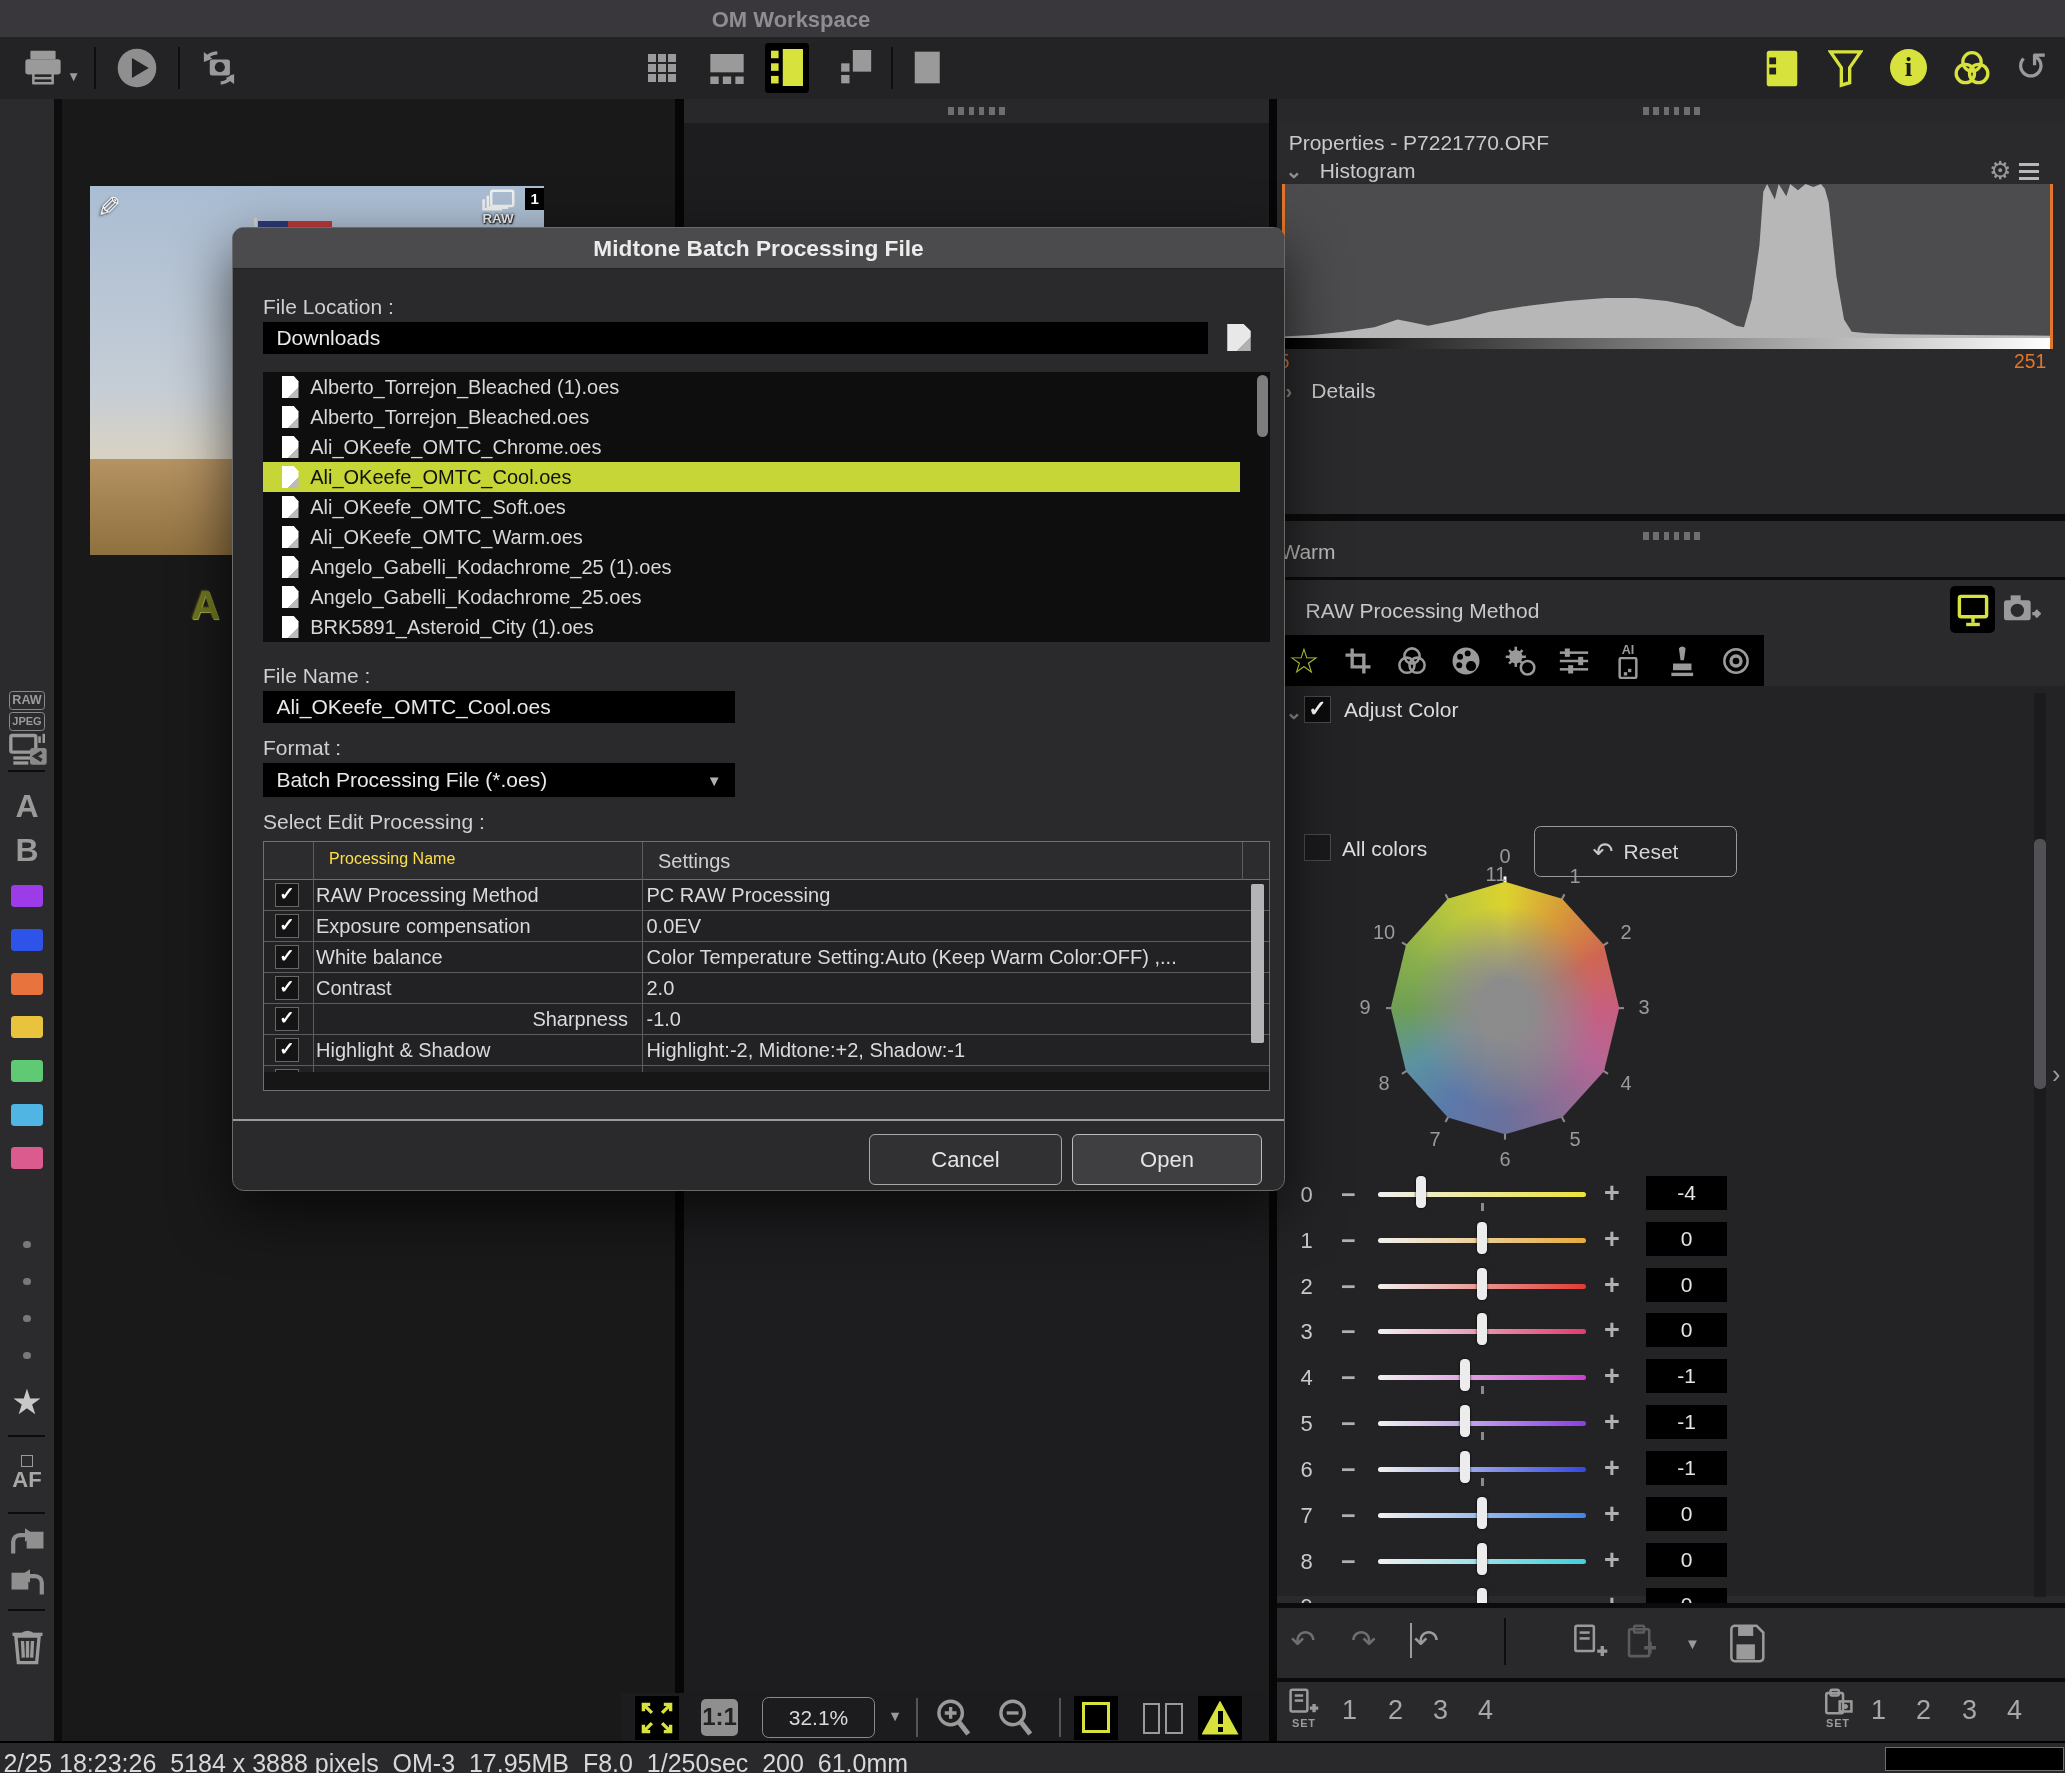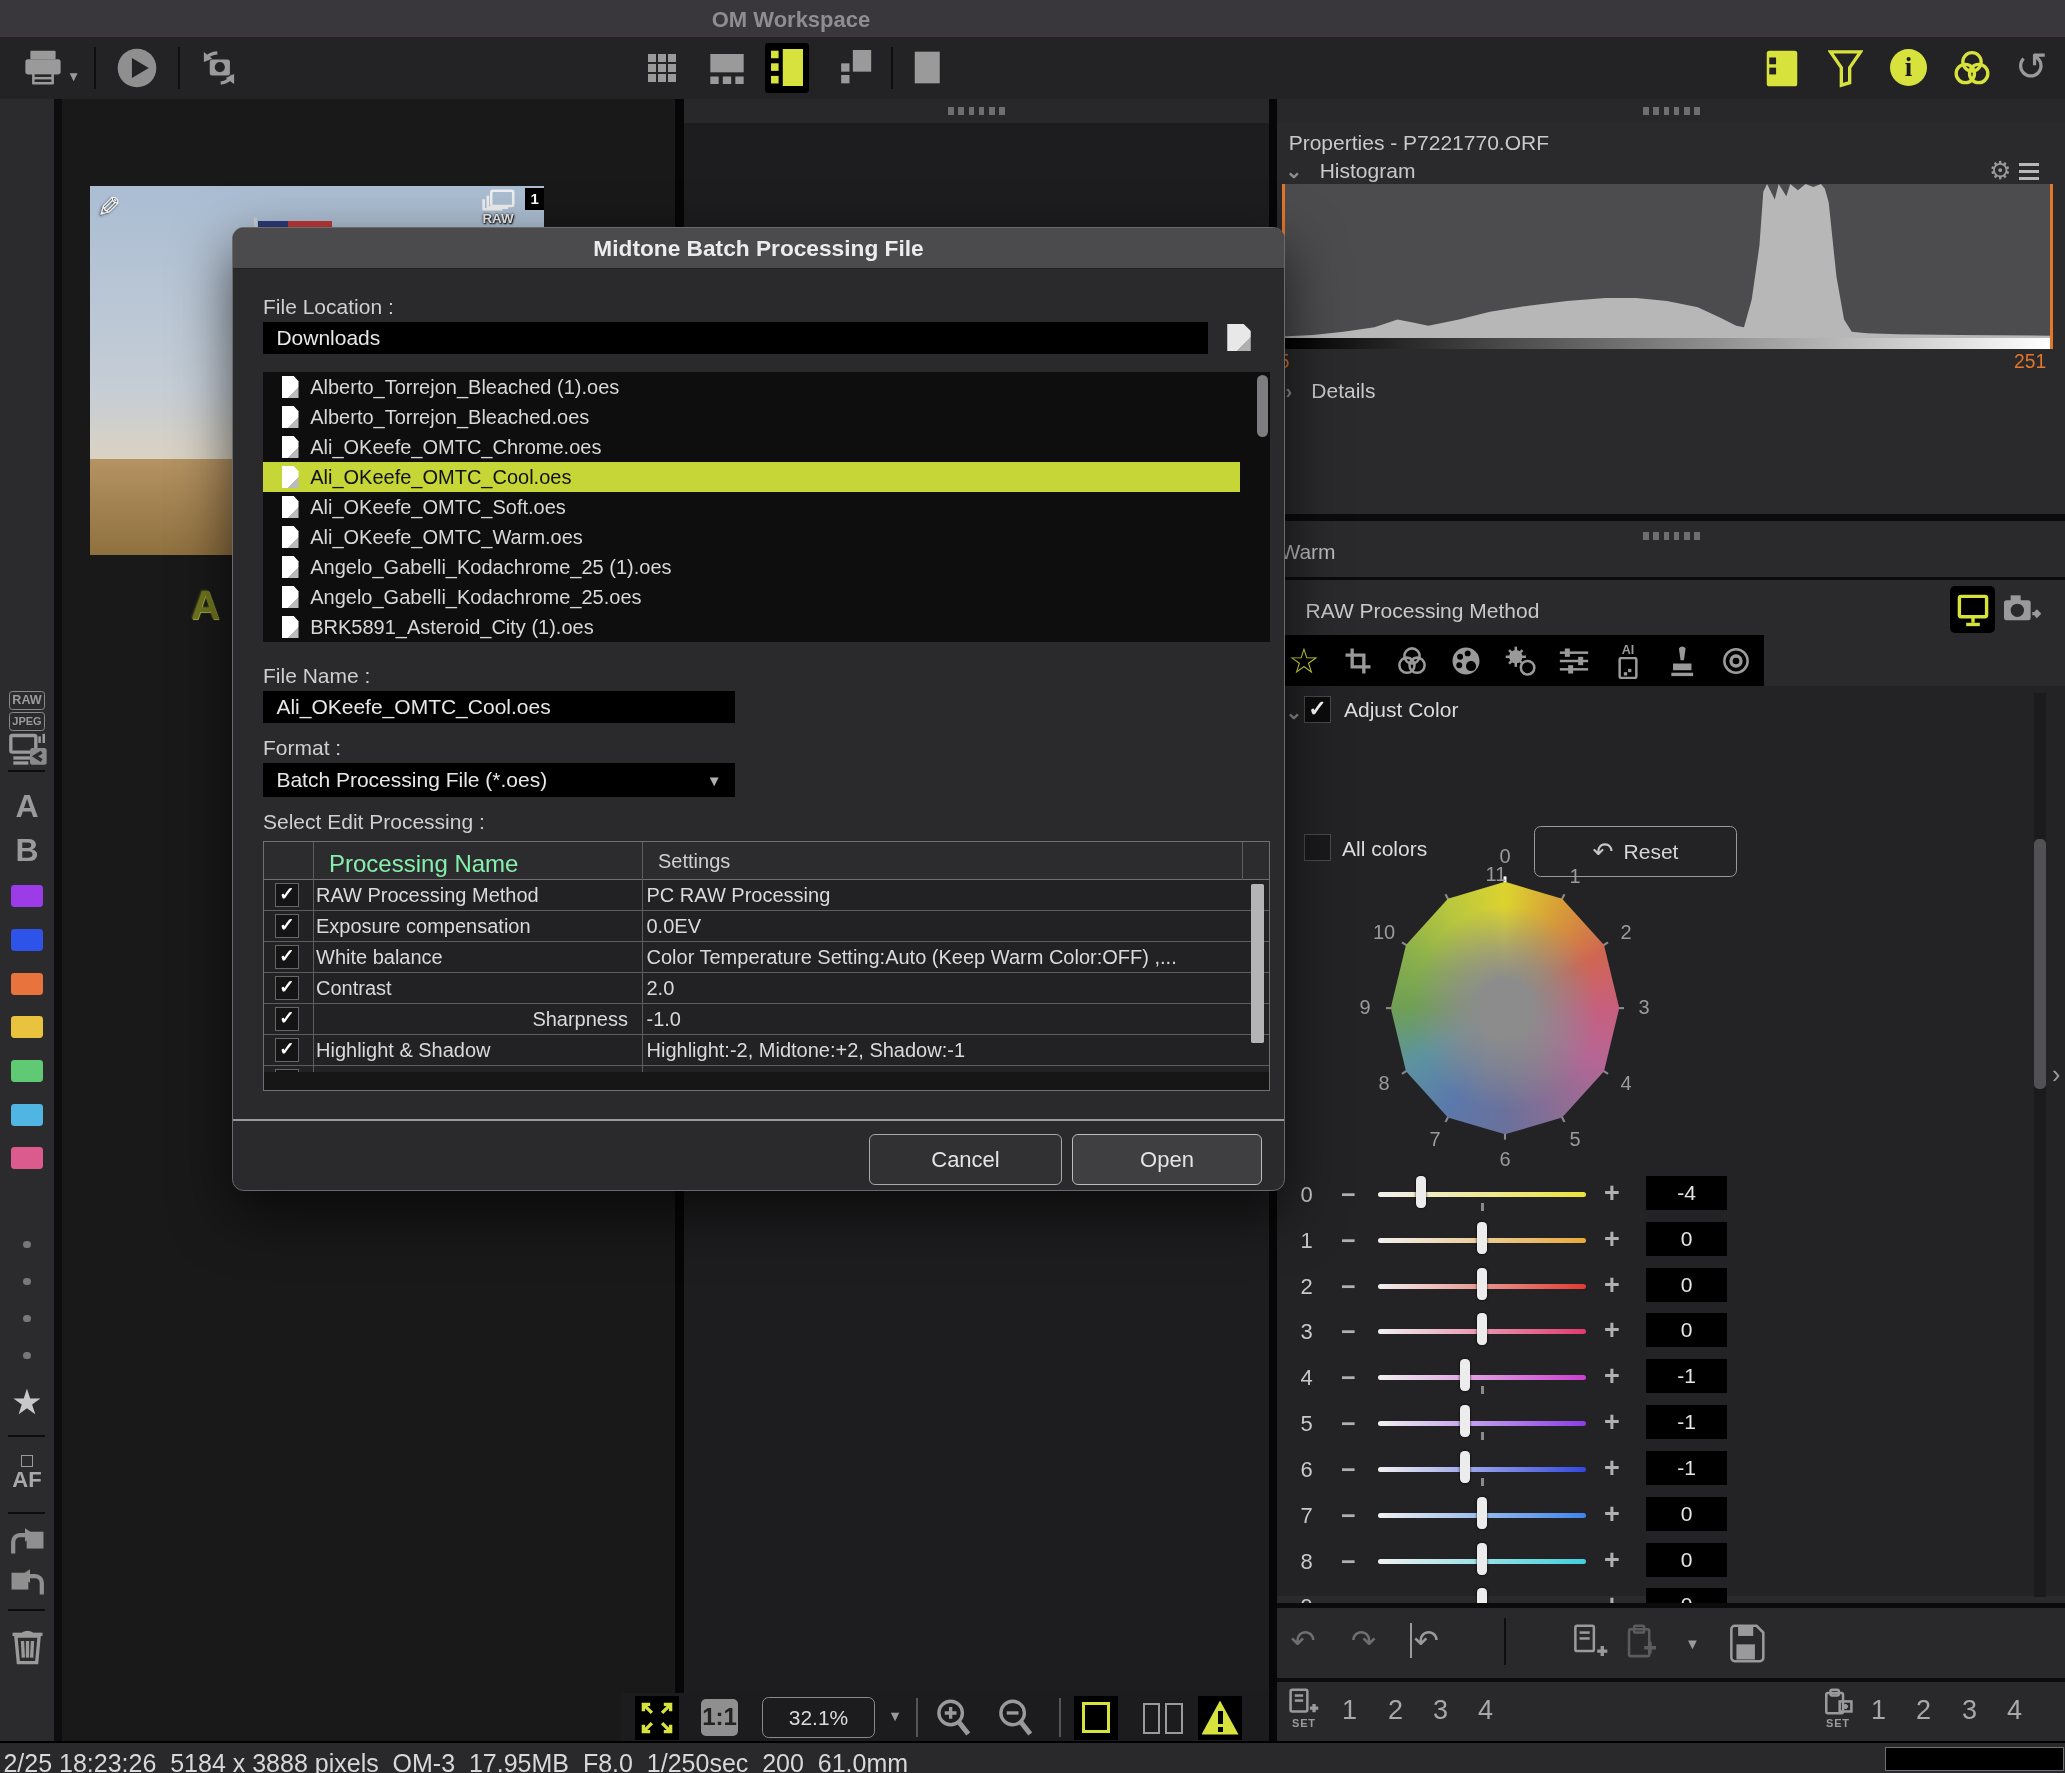--- a/index.html
+++ b/index.html
@@ -49,21 +49,21 @@
   .dlg-title{position:absolute;left:0;top:0;width:100%;height:40px;background:#4b4a4d;border-radius:11px 11px 0 0;border-bottom:0.8px solid #222;display:flex;align-items:center;justify-content:center;color:#ececec;font-size:22.7px;font-weight:700;}
   .dlg-label{position:absolute;color:#cfcfcf;font-size:21px;}
   .dlg-input{position:absolute;background:#000;color:#e8e8e8;font-size:21px;display:flex;align-items:center;padding-left:13.4px;box-sizing:border-box;}
   .filelist{position:absolute;left:30px;top:144px;width:1007px;height:270px;background:#0e0e0e;overflow:hidden;}
   .frow{position:relative;height:30px;display:flex;align-items:center;color:#d8d8d8;font-size:20px;}
   .frow .sheet{width:17px;height:22px;margin:0 11.7px 0 18.5px;background:linear-gradient(135deg,#fff 70%,#bbb 70%);clip-path:polygon(0 0,72% 0,100% 24%,100% 100%,0 100%);flex:0 0 auto;}
   .frow.sel{background:#c6d636;color:#101010;width:977px;}
   .lscroll{position:absolute;right:1.7px;top:3.4px;width:11.7px;height:62px;background:#7d7d7f;border-radius:5.9px;}
   .ptable{position:absolute;left:30px;top:613px;width:1007px;height:250px;border:1.7px solid #6f6f6f;background:#161616;box-sizing:border-box;}
   .thead{position:absolute;left:0;top:0;width:100%;height:38px;background:#2c2c2e;border-bottom:1.7px solid #6f6f6f;box-sizing:border-box;}
-  .thead .c1{position:absolute;left:65px;top:7.6px;color:#86efac;font-size:24px;}
+  .thead .c1{position:absolute;left:65px;top:7.6px;color:#fde047;font-size:16px;}
   .thead .c2{position:absolute;left:394px;top:7.6px;color:#cfcfcf;font-size:20px;}
   .tbody{position:absolute;left:0;top:38px;width:100%;height:192px;overflow:hidden;}
   .trow{position:relative;height:30px;border-bottom:0.8px solid #5d5d5f;background:#222224;display:flex;align-items:center;color:#dadada;font-size:20px;}
   .cbx{width:22px;height:22px;background:#141414;border:0.8px solid #666;color:#fff;font-size:18.5px;font-weight:700;line-height:20px;text-align:center;margin-left:11px;flex:0 0 auto;}
   .colline{position:absolute;top:0;width:0.8px;height:100%;background:#5d5d5f;}
   .tscroll{position:absolute;right:5px;top:42px;width:13.4px;height:159px;background:#b4b4b6;border-radius:1.7px;}
   .dlg-btn{position:absolute;height:49px;border:1.7px solid #a8a8a8;border-radius:5.9px;background:#313134;color:#e4e4e4;font-size:22px;display:flex;align-items:center;justify-content:center;}
   
   .rpanel{left:1277px;top:99px;width:789px;height:1642px;background:#2a2a2c;}
   .sec-border{position:absolute;left:0;width:789px;background:#0b0b0b;}

